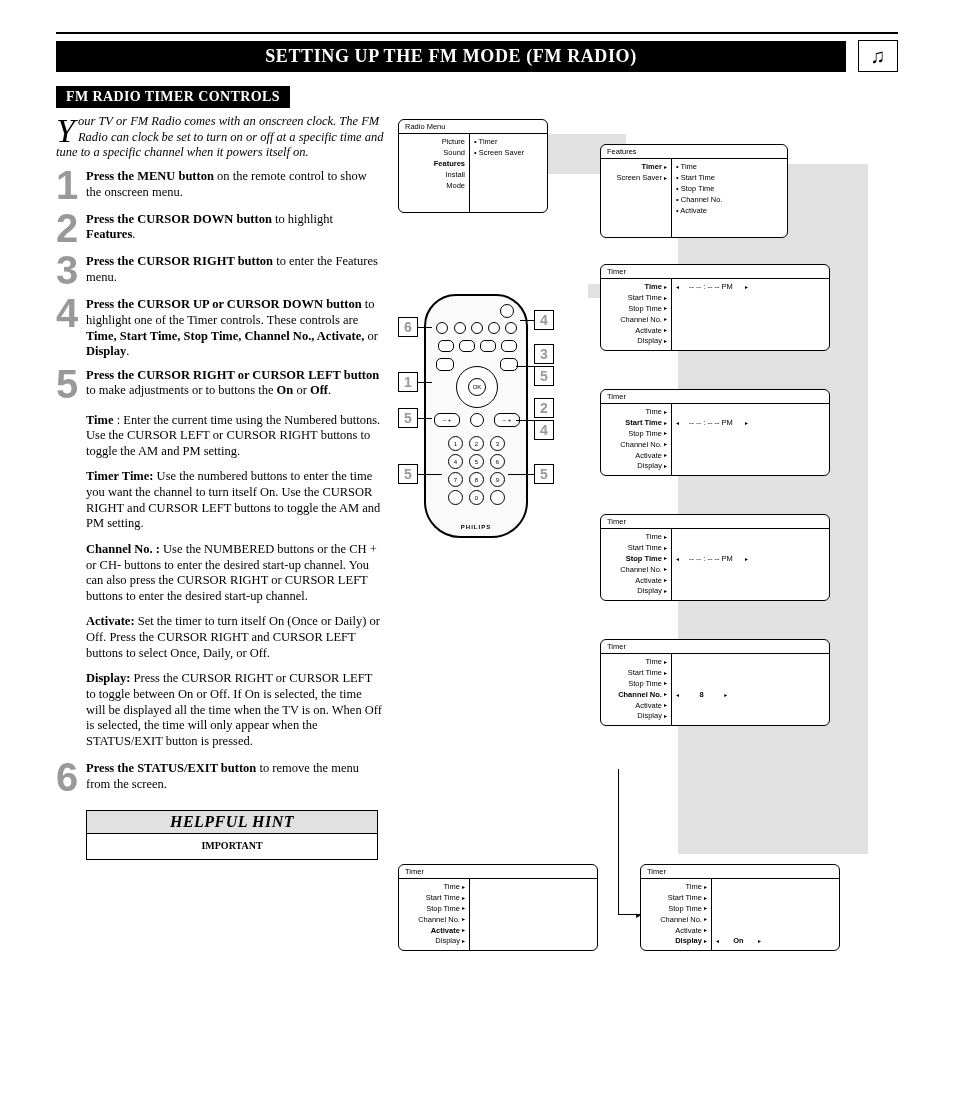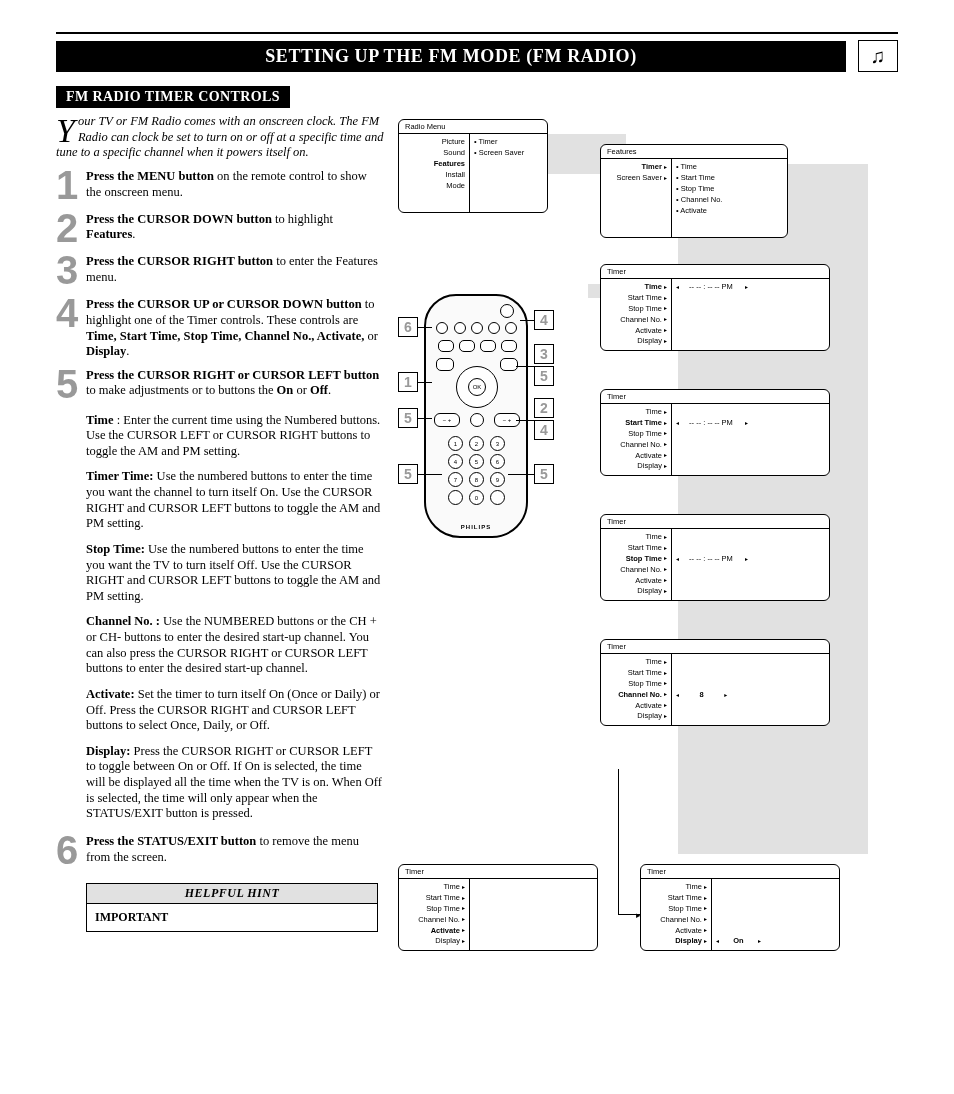--- a/index.html
+++ b/index.html
@@ -113,30 +113,31 @@
     border: 1px solid #000;
     margin-top: 14px;
     margin-left: 30px;
     width: 290px;
   }
   .hint-head {
     background: #e1e1e1;
     font-style: italic;
     font-weight: bold;
     text-align: center;
-    font-size: 12px;
+    font-size: 16px;
     padding: 2px;
     border-bottom: 1px solid #000;
     font-variant: small-caps;
     letter-spacing: 0.5px;
   }
   .hint-body {
-    font-size: 12px;
+    font-size: 10px;
     padding: 6px 8px;
     line-height: 1.25;
+    text-align: center;
   }
   .page-num {
     text-align: center;
     font-size: 10px;
     position: absolute;
     bottom: 10px;
     left: 0; right: 0;
   }
 
   
@@ -261,21 +262,20 @@
         <div class="step-num">4</div>
         <div class="step-body"><b>Press the CURSOR UP or CURSOR DOWN button</b><span> to highlight one of the Timer controls. These controls are </span><b>Time, Start Time, Stop Time, Channel No.,  Activate,</b><span> or </span><b>Display</b><span>.</span></div>
       </div>
       <div class="step">
         <div class="step-num">5</div>
         <div class="step-body"><b>Press the CURSOR RIGHT or CURSOR LEFT button</b><span> to make adjustments or to buttons the </span><b>On</b><span> or </span><b>Off</b><span>.</span></div>
       </div>
 
       <div class="sub-desc"><b>Time</b><span> : Enter the current time using the Numbered buttons. Use the CURSOR LEFT or CURSOR RIGHT buttons to toggle the AM and PM setting.</span></div>
       <div class="sub-desc"><b>Timer Time:</b><span> Use the numbered buttons to enter the time you want the channel to turn itself On. Use the CURSOR RIGHT and CURSOR LEFT buttons to toggle the AM and PM setting.</span></div>
-      <div class="sub-desc"><b>Stop Time:</b><span> Use the numbered buttons to enter the time you want the TV to turn itself Off. Use the CURSOR RIGHT and CURSOR LEFT buttons to toggle the AM and PM setting.</span></div>
       <div class="sub-desc"><b>Channel No. :</b><span> Use the NUMBERED buttons or the CH + or CH- buttons to enter the desired start-up channel.  You can also press the CURSOR RIGHT or CURSOR LEFT buttons to enter the desired start-up channel.</span></div>
       <div class="sub-desc"><b>Activate:</b><span> Set the timer to turn itself On (Once or Daily) or Off. Press the CURSOR RIGHT and CURSOR LEFT buttons to select Once, Daily, or Off.</span></div>
       <div class="sub-desc"><b>Display:</b><span> Press the CURSOR RIGHT or CURSOR LEFT to toggle between On or Off. If On is selected, the time will be displayed all the time when the TV is on. When Off is selected, the time will only appear when the STATUS/EXIT button is pressed.</span></div>
 
       <div class="step" style="margin-top:10px;">
         <div class="step-num">6</div>
         <div class="step-body"><b>Press the STATUS/EXIT button</b><span> to remove the menu from the screen.</span></div>
       </div>
 
       <div class="hint-box">

